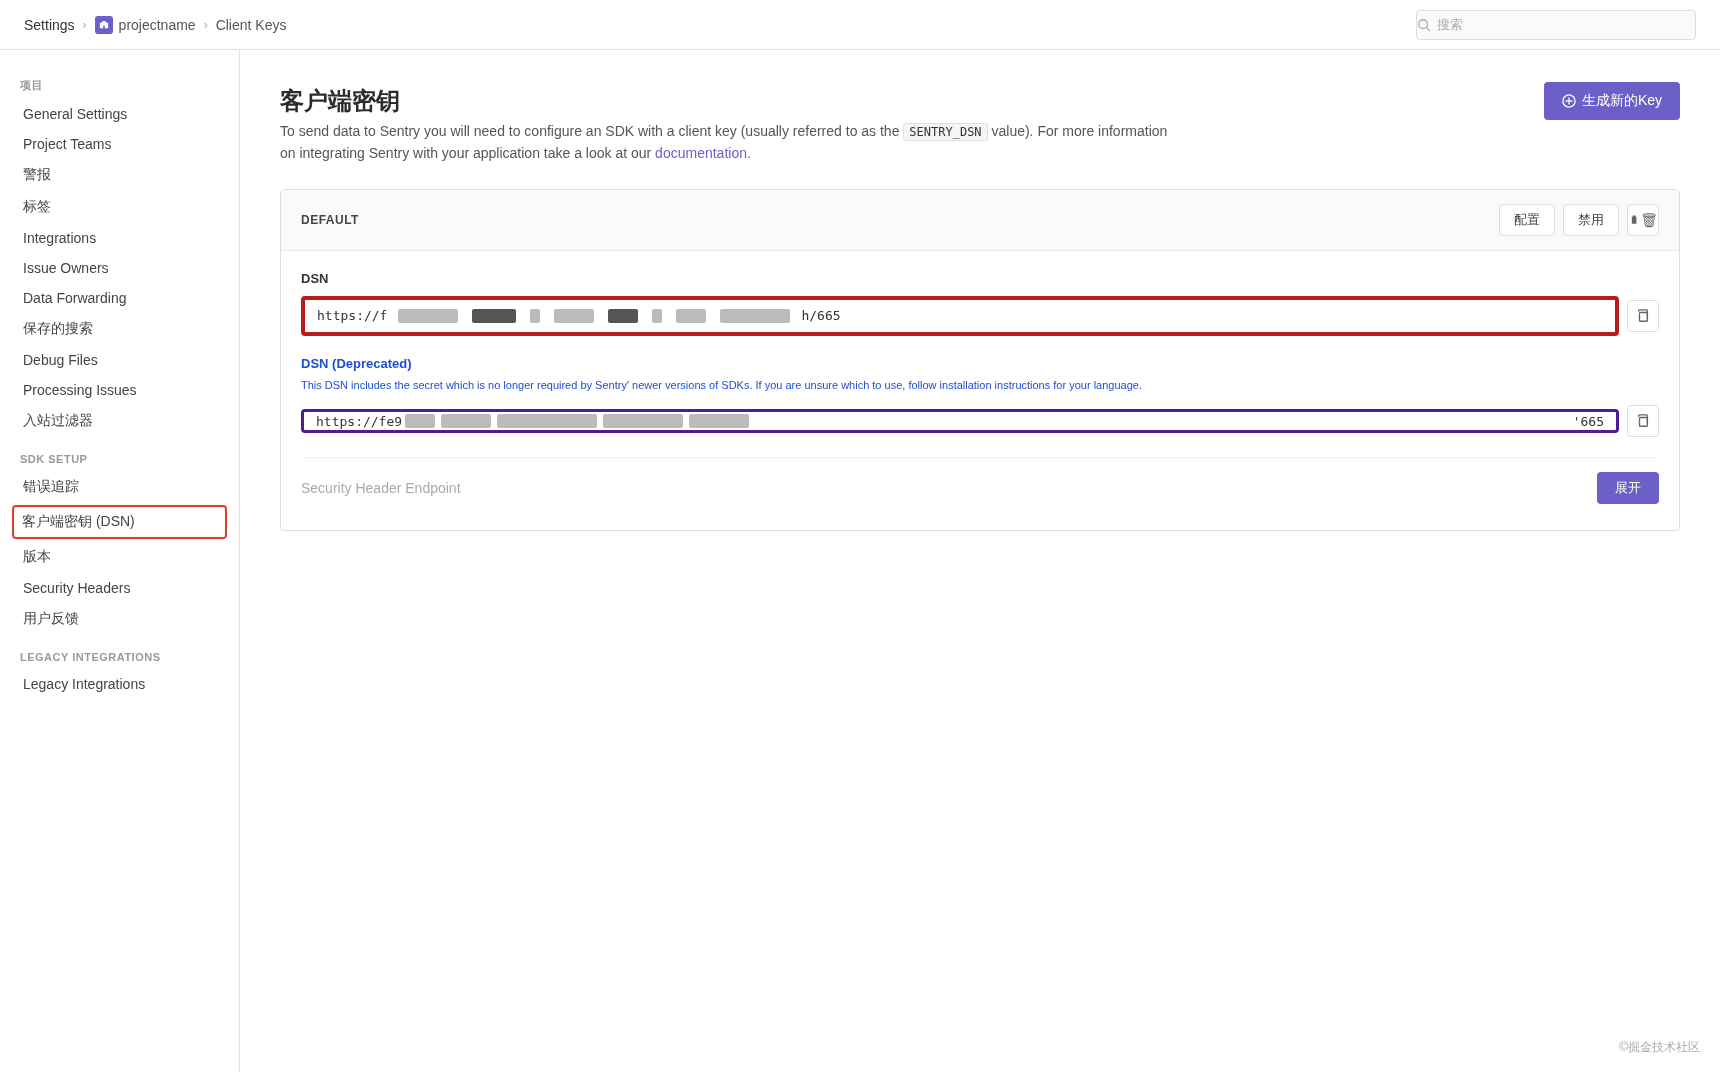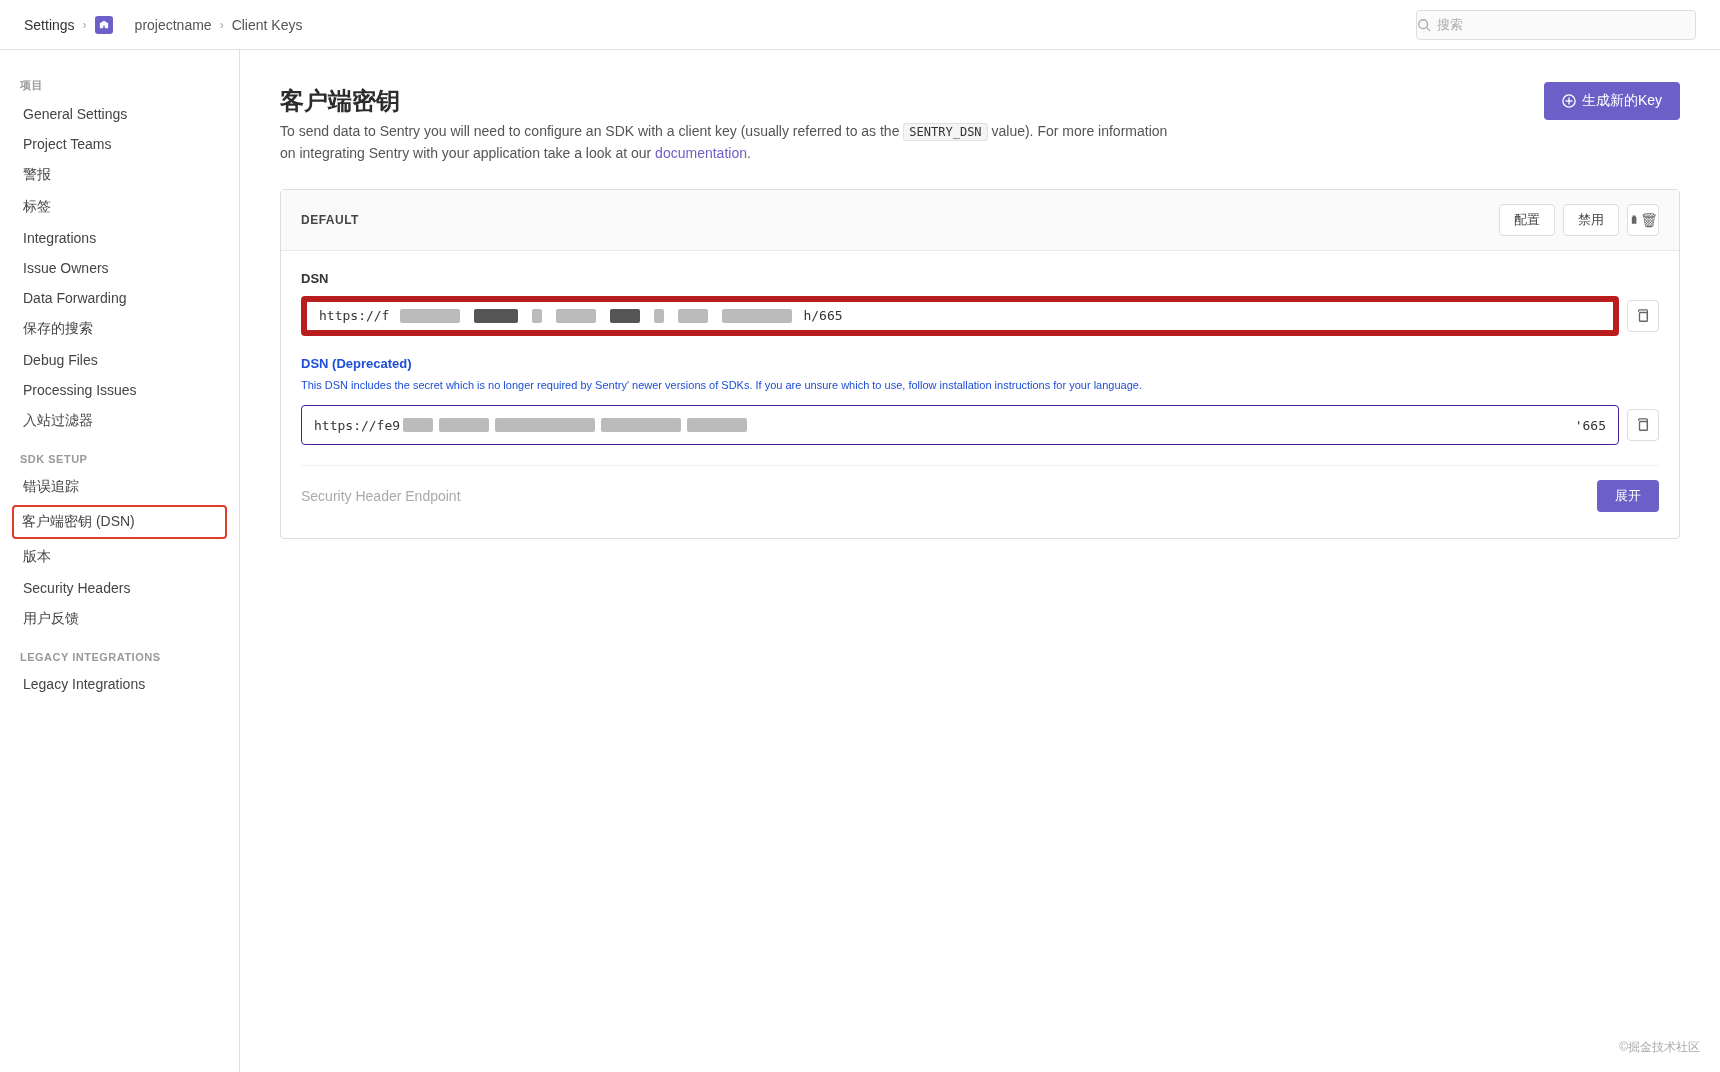--- a/index.html
+++ b/index.html
@@ -184,45 +184,45 @@
       margin-bottom: 10px;
     }
     .dsn-field-wrapper {
       display: flex;
       align-items: center;
       gap: 8px;
       margin-bottom: 20px;
     }
     .dsn-input-highlighted {
       flex: 1;
-      border: 6px solid #b91c1c;
+      border: 4px solid #b91c1c;
       border-radius: 4px;
       padding: 8px 12px;
       font-size: 13px;
       font-family: monospace;
       color: #333;
       background: #fff;
       display: flex;
       align-items: center;
       gap: 8px;
       height: 40px;
       overflow: hidden;
     }
     .dsn-input-normal {
       flex: 1;
-      border: 1px solid #4c1d95;
+      border: 3px solid #4c1d95;
       border-radius: 4px;
       padding: 8px 12px;
       font-size: 13px;
       font-family: monospace;
       color: #333;
       background: #fff;
       display: flex;
       align-items: center;
-      height: 40px;
+      height: 24px;
       overflow: hidden;
     }
     .dsn-text { font-size: 13px; color: #333; font-family: monospace; }
     .dsn-redacted {
       display: inline-block;
       height: 14px;
       border-radius: 2px;
       vertical-align: middle;
       margin: 0 3px;
     }
@@ -274,21 +274,21 @@
     
     .sidebar-section-first { padding-top: 8px; }
   </style>
 </head>
 <body>
 
 <div class="top-nav">
   <div class="breadcrumb">
     <span class="settings-link">Settings</span>
     <span class="sep">›</span>
-    <span style="display:inline-flex;align-items:center;gap:22px;">
+    <span style="display:inline-flex;align-items:center;gap:6px;">
       <span style="width:18px;height:18px;background:#6c5fc7;border-radius:3px;display:inline-flex;align-items:center;justify-content:center;">
         <svg viewBox="0 0 12 12" width="10" height="10" fill="white">
             <path d="M6 1L1 4v6h4V7h2v3h4V4z"></path>
           </svg>
       </span>
       <span style="cursor:pointer;">projectname</span>
     </span>
     <span class="sep">›</span>
     <span>Client Keys</span>
   </div>

